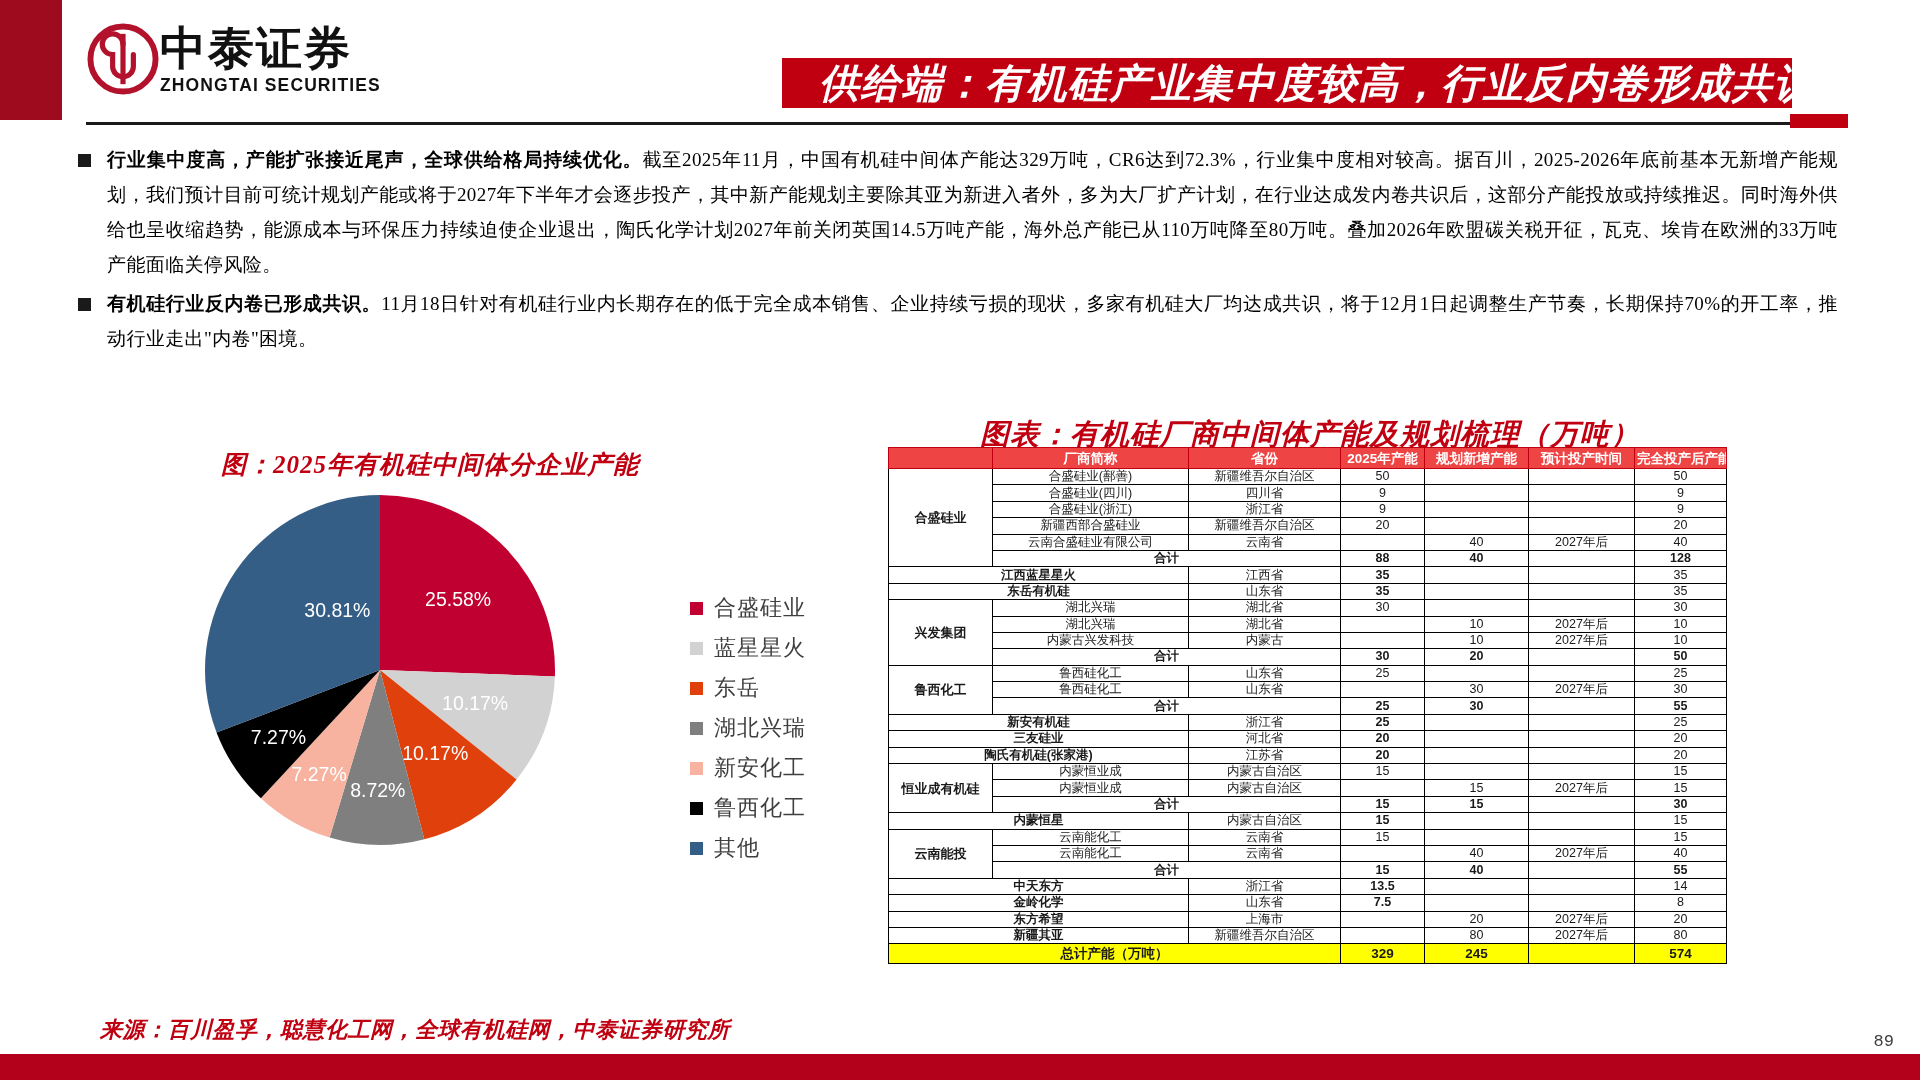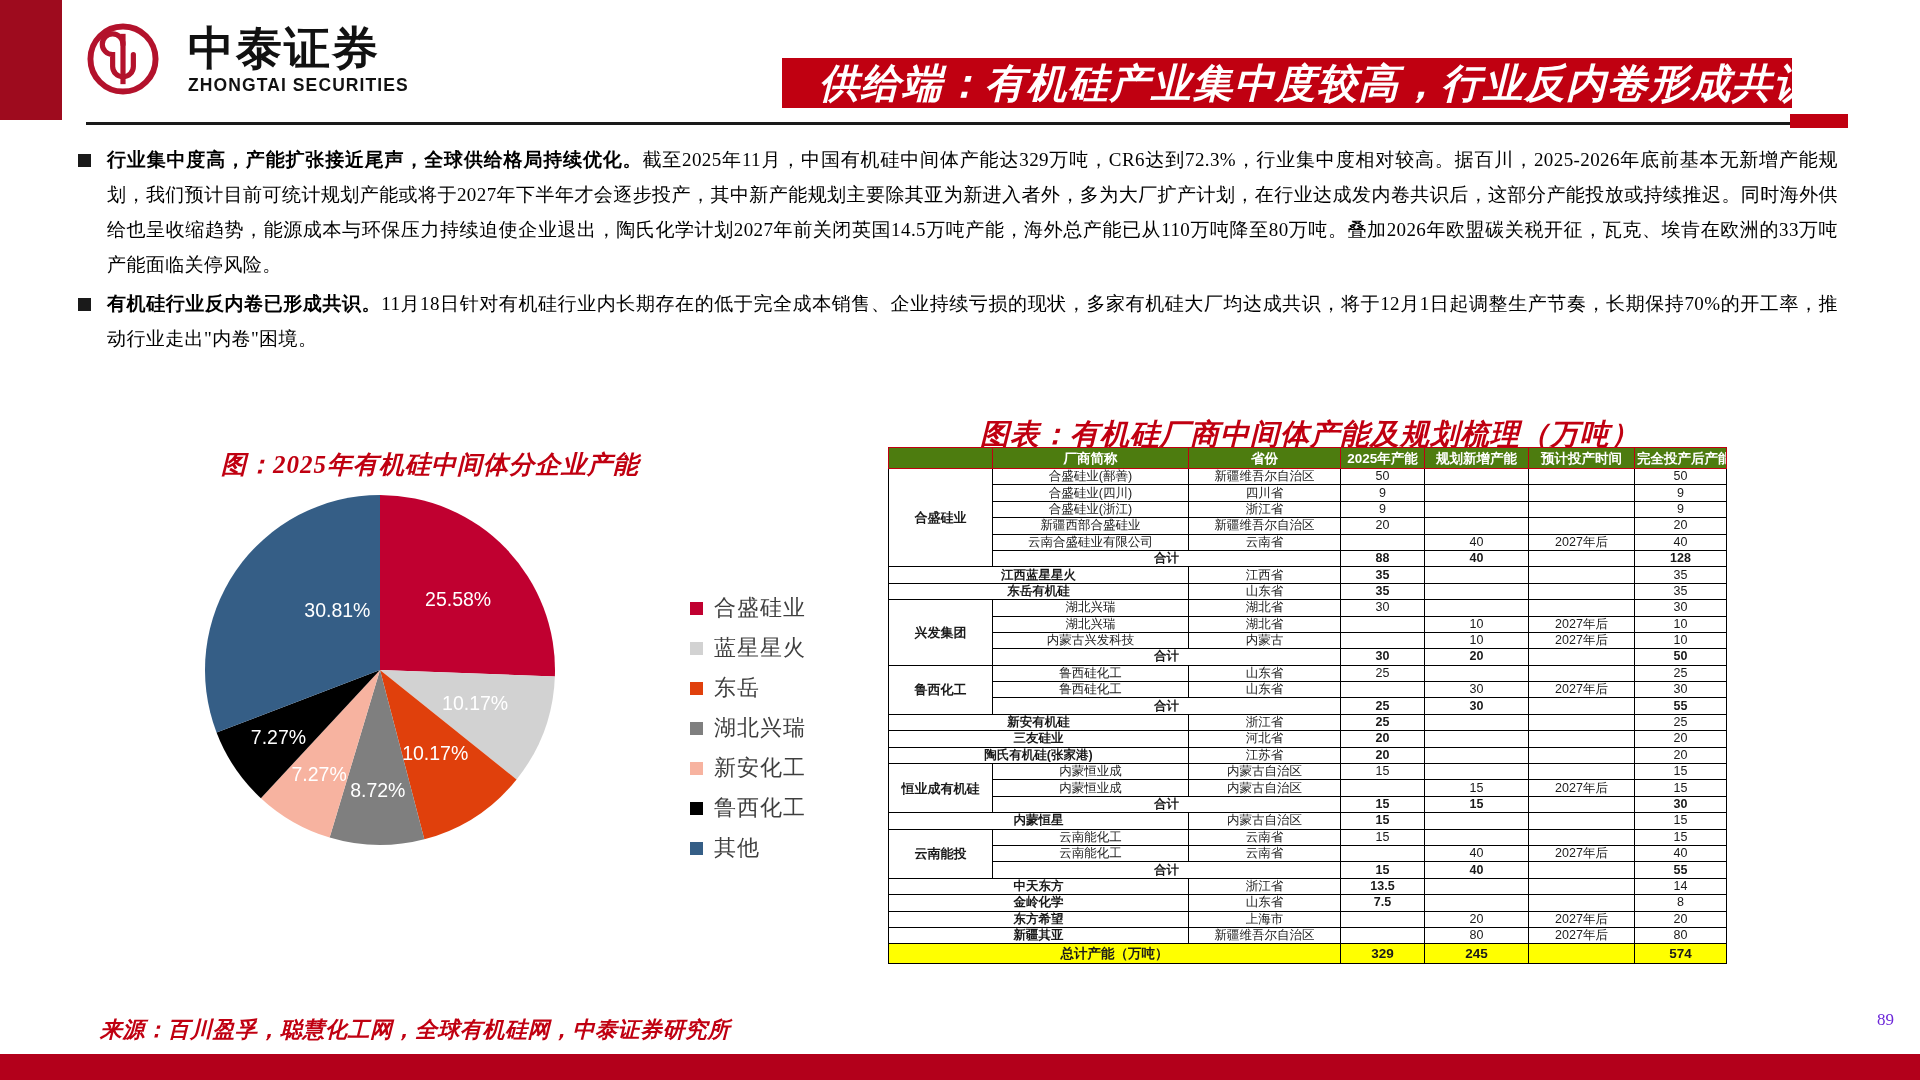--- a/index.html
+++ b/index.html
@@ -25,21 +25,21 @@
     background: #b3001b;
   }
   .edge-bottom-white {
     position: absolute; left: 0; bottom: 26px; width: 1920px; height: 4px;
     background: #ffffff;
   }
 
   
   .logo-wrap {
     position: absolute; left: 86px; top: 22px;
-    display: flex; align-items: flex-end; gap: 28px;
+    display: flex; align-items: flex-end; gap: 0;
   }
   .logo-mark { width: 74px; height: 74px; }
   .logo-text { display: flex; flex-direction: column; margin-top: 2px;}
   .logo-cn {
     font-family: "Liberation Sans", sans-serif;
     font-size: 46px; font-weight: 700; letter-spacing: 2px;
     color: #111; line-height: 1.05;
   }
   .logo-en {
     font-family: "Liberation Sans", sans-serif;
@@ -154,40 +154,40 @@
   table.cap th, table.cap td {
     border: 1px solid #000;
     text-align: center;
     height: 16.4px;
     line-height: 15px;
     padding: 0 2px;
     overflow: hidden;
     white-space: nowrap;
   }
   table.cap thead th {
-    background: #4d7c0f;
+    background: #ef4444;
     color: #ffffff;
     font-weight: 700;
     height: 21px;
     font-size: 13.5px;
     border: 1px solid #c00011;
   }
   td.grp { font-weight: 700; font-size: 13px; }
   td.sum { font-weight: 700; }
   td.bold { font-weight: 700; }
   tr.total td {
     background: #ffff00;
     font-weight: 700;
     height: 20px;
     font-size: 13.5px;
   }
   .page-num {
-    position: absolute; right: 26px; bottom: 50px;
-    font-family: Liberation Serif, serif;
-    font-size: 17px; color: #6d28d9;
+    position: absolute; right: 26px; bottom: 29px;
+    font-family: Liberation Mono, monospace;
+    font-size: 17px; color: #404040;
   }
 </style>
 </head>
 <body>
 
 <div id="slide">
 
   <div class="edge-left-top"></div>
 
   <div class="logo-wrap">

